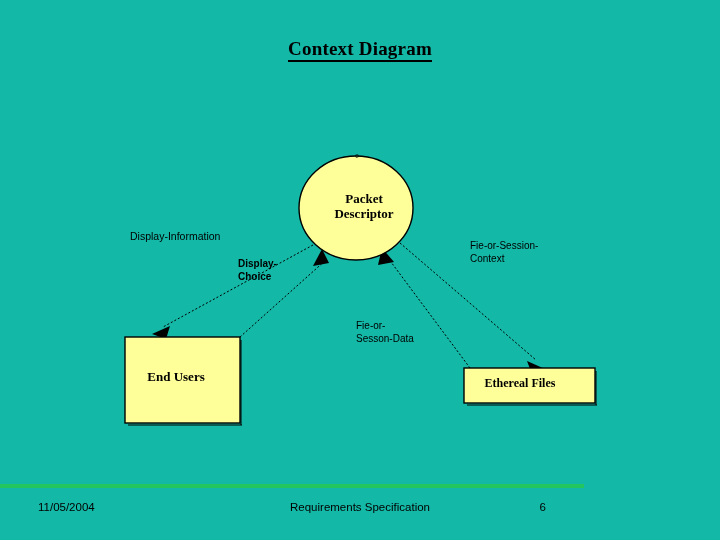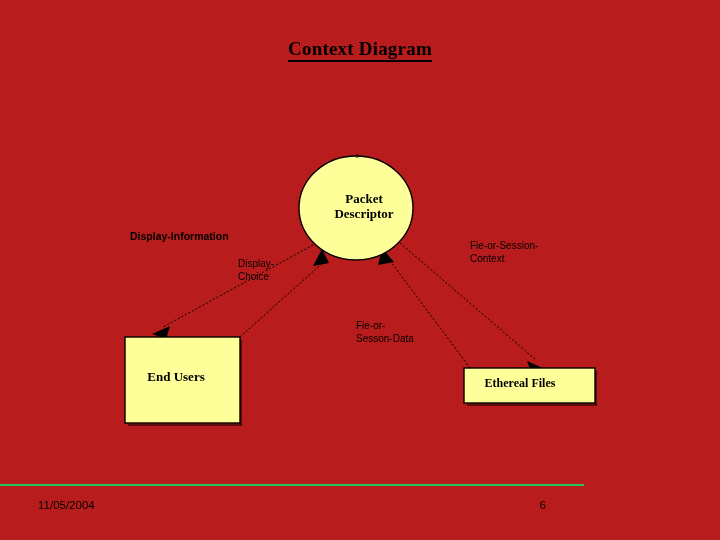--- a/index.html
+++ b/index.html
@@ -4,21 +4,21 @@
 <style>
   html, body {
     margin: 0;
     padding: 0;
     background: #ffffff;
   }
   #slide {
     position: relative;
     width: 720px;
     height: 540px;
-    background: #b91c1c;
+    background: #14b8a6;
     overflow: hidden;
     font-family: "Liberation Sans", sans-serif;
   }
 
   
   #slide-title {
     position: absolute;
     left: 0;
     top: 38px;
     width: 720px;
@@ -86,36 +86,36 @@
   .flow-label {
     position: absolute;
     font-family: "Liberation Sans", sans-serif;
     font-size: 10px;
     color: #000000;
     line-height: 1.25;
     white-space: pre-line;
     pointer-events: none;
   }
   .flow-label.bold {
-    font-weight: bold;
+    font-weight: normal;
     font-size: 10.5px;
   }
   #flow-display-information { left: 130px; top: 230px; }
-  #flow-display-choice      { left: 238px; top: 258px; }
+  #flow-display-choice      { left: 238px; top: 258px; font-weight: bold; }
   #flow-request             { left: 470px; top: 240px; }
   #flow-data                { left: 356px; top: 320px; }
 
   
   #footer {
     position: absolute;
     left: 0;
     top: 484px;
     width: 584px;
     height: 36px;
-    border-top: 2px solid #22c55e;
+    border-top: 4px solid #22c55e;
   }
   #footer-date {
     position: absolute;
     left: 38px;
     top: 13px;
     font-size: 11.5px;
     color: #000000;
   }
   #footer-center {
     position: absolute;
@@ -197,16 +197,17 @@
 Choice</div>
 
   <div class="flow-label" id="flow-request">Fie-or-Session-
 Context</div>
 
   <div class="flow-label" id="flow-data">Fie-or-
 Sesson-Data</div>
 
   <div id="footer">
     <div id="footer-date">11/05/2004</div>
+    <div id="footer-center">Requirements Specification</div>
     <div id="footer-page">6</div>
   </div>
 
 </div>
 
 </body></html>

